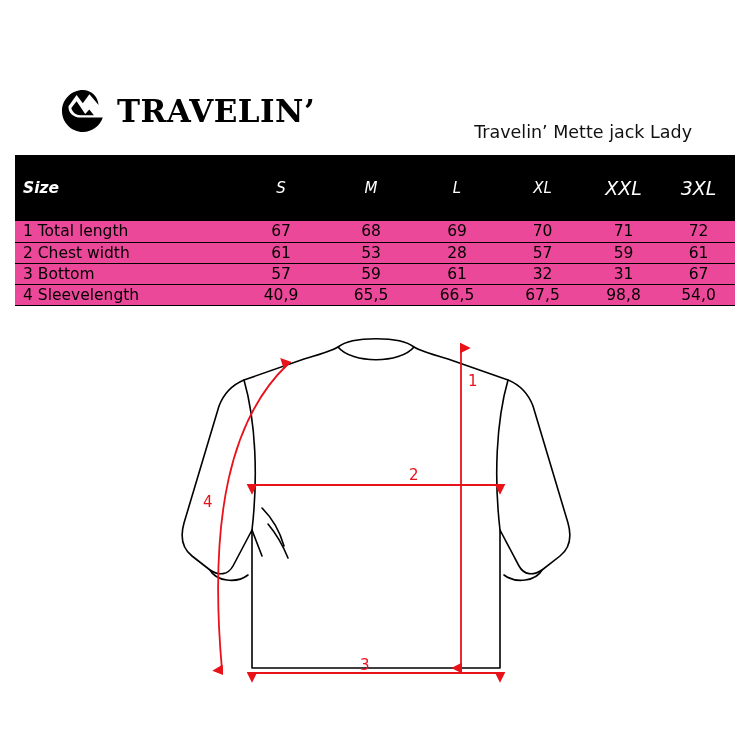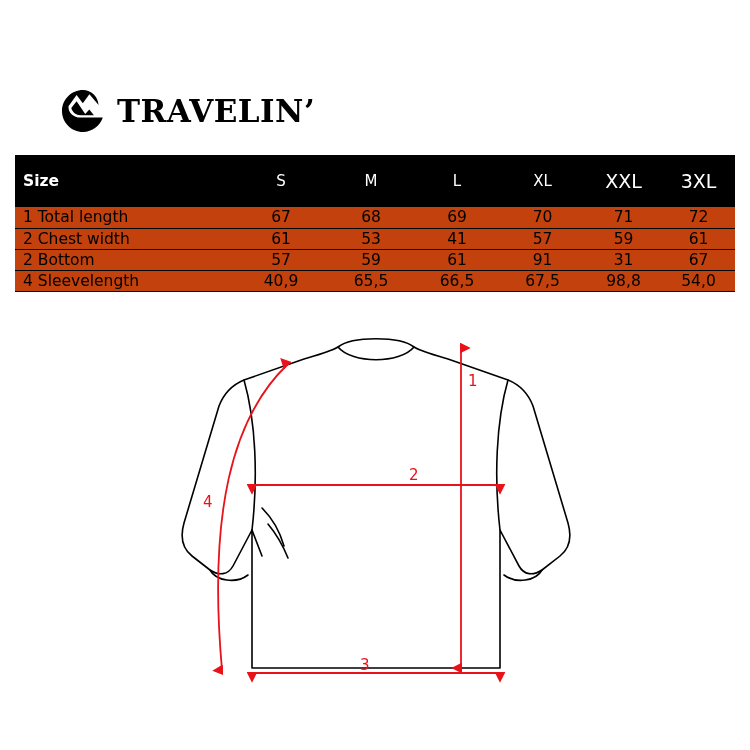--- a/index.html
+++ b/index.html
@@ -69,21 +69,22 @@
     border-collapse: collapse;
     width: 720px;
     table-layout: fixed;
   }
   table.size-table th,
   table.size-table td {
     padding: 0;
     margin: 0;
   }
   thead tr {
-    height: 52px;
+    height: 66px;
+    font-style: italic;
   }
   thead th {
     background: #000000;
     color: #ffffff;
     font-size: 15.5px;
     font-weight: bold;
     text-align: center;
     vertical-align: middle;
   }
   thead th.size-label {
@@ -104,21 +105,21 @@
     font-size: 19px;
   }
   tbody tr {
     height: 21px;
   }
   tbody td {
     border-bottom: 1px solid #000000;
     font-size: 15.5px;
     text-align: center;
     vertical-align: middle;
-    background: #c2410c;
+    background: #ec4899;
   }
   tbody td.rowlabel {
     text-align: left;
     padding-left: 8px;
   }
   tbody tr:first-child td {
     border-top: 0;
   }
 
   
@@ -141,20 +142,21 @@
   <div class="header">
     <div class="brand">
       <span class="brand-mark">
         <svg viewBox="0 0 46 46" width="46" height="46" aria-hidden="true">
           <path d="M23 2 C11.4 2 2 11.4 2 23 C2 34.6 11.4 44 23 44 C32.2 44 40.1 38 42.8 29.6 L20.5 29.6 C13.6 29.6 8.5 24.8 8.5 19.2 L8.5 18.3 L16.6 7.1 L22.8 15.2 L29.4 6.3 L38.6 17.0 C38.0 8.6 31.2 2 23 2 Z" fill="#000000"></path>
           <path d="M11.3 20.0 C12.2 24.1 16.0 27.2 20.6 27.2 L33.9 27.2 L29.3 21.6 L25.2 26.0 L16.6 13.3 Z" fill="#000000"></path>
         </svg>
       </span>
       <span class="brand-name">TRAVELIN’</span>
     </div>
+    <div class="product-title">Travelin’ Mette jack Lady</div>
   </div>
 
   <div class="table-wrap">
     <table class="size-table">
       <colgroup>
         <col style="width:219px">
         <col style="width:94px">
         <col style="width:86px">
         <col style="width:86px">
         <col style="width:85px">
@@ -179,31 +181,31 @@
           <td>68</td>
           <td>69</td>
           <td>70</td>
           <td>71</td>
           <td>72</td>
         </tr>
         <tr>
           <td class="rowlabel">2 Chest width</td>
           <td>61</td>
           <td>53</td>
-          <td>41</td>
+          <td>28</td>
           <td>57</td>
           <td>59</td>
           <td>61</td>
         </tr>
         <tr>
-          <td class="rowlabel">2 Bottom</td>
+          <td class="rowlabel">3 Bottom</td>
           <td>57</td>
           <td>59</td>
           <td>61</td>
-          <td>91</td>
+          <td>32</td>
           <td>31</td>
           <td>67</td>
         </tr>
         <tr>
           <td class="rowlabel">4 Sleevelength</td>
           <td>40,9</td>
           <td>65,5</td>
           <td>66,5</td>
           <td>67,5</td>
           <td>98,8</td>

